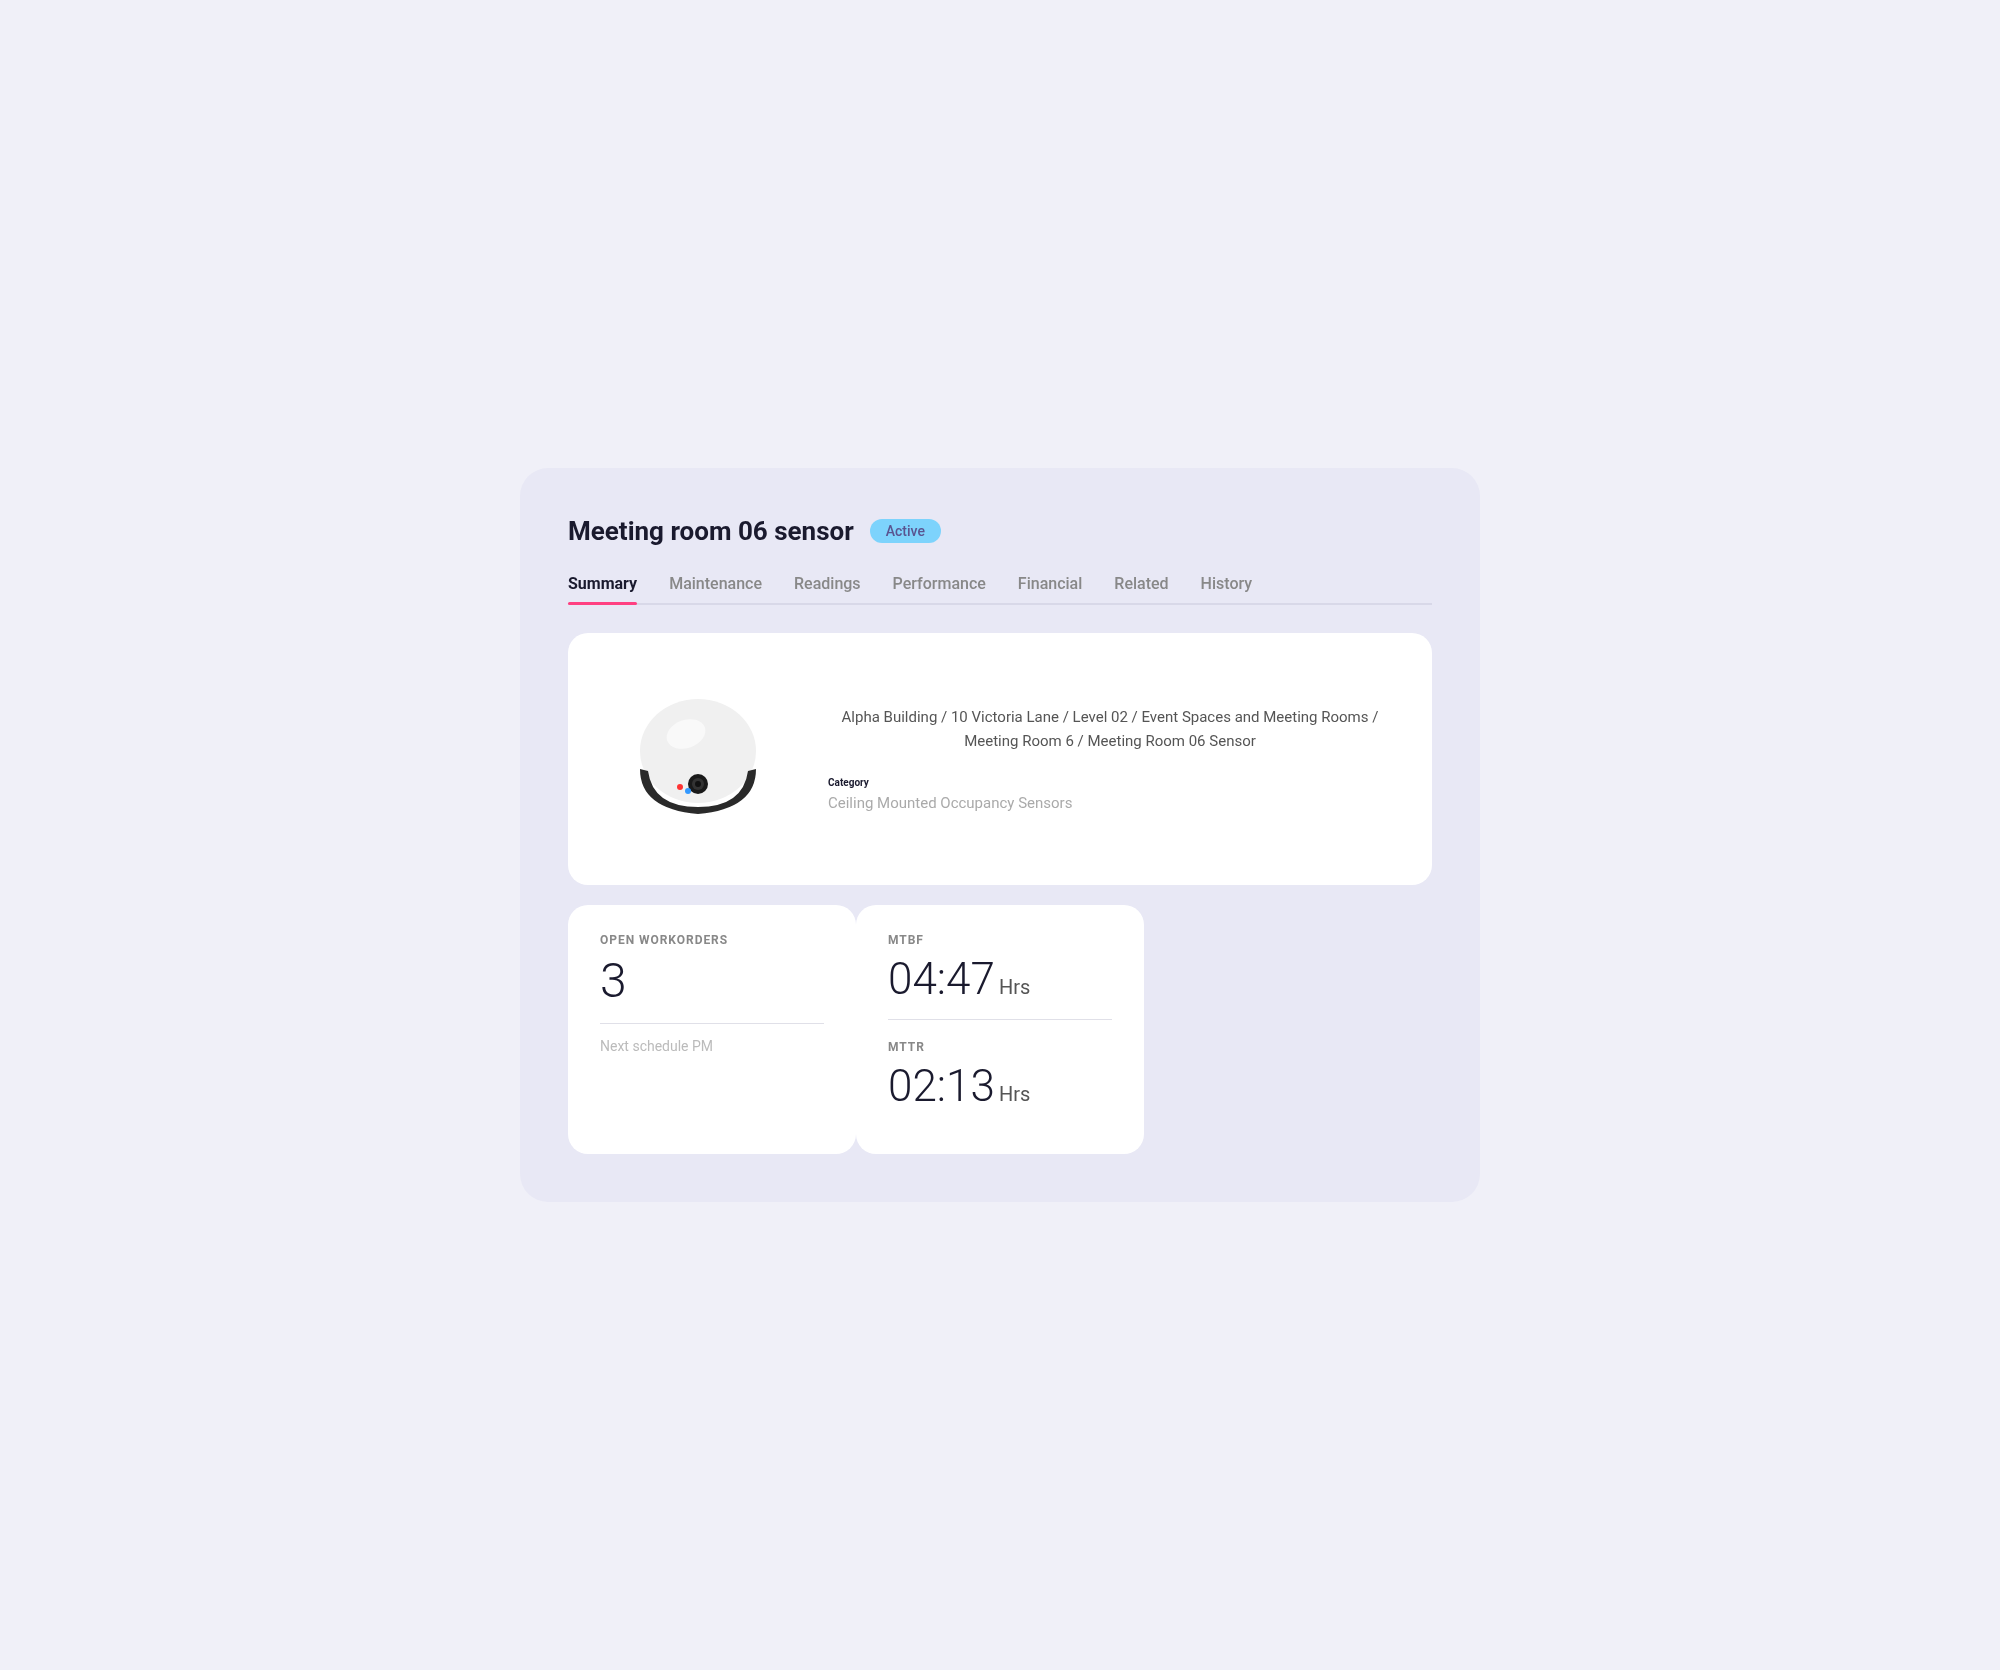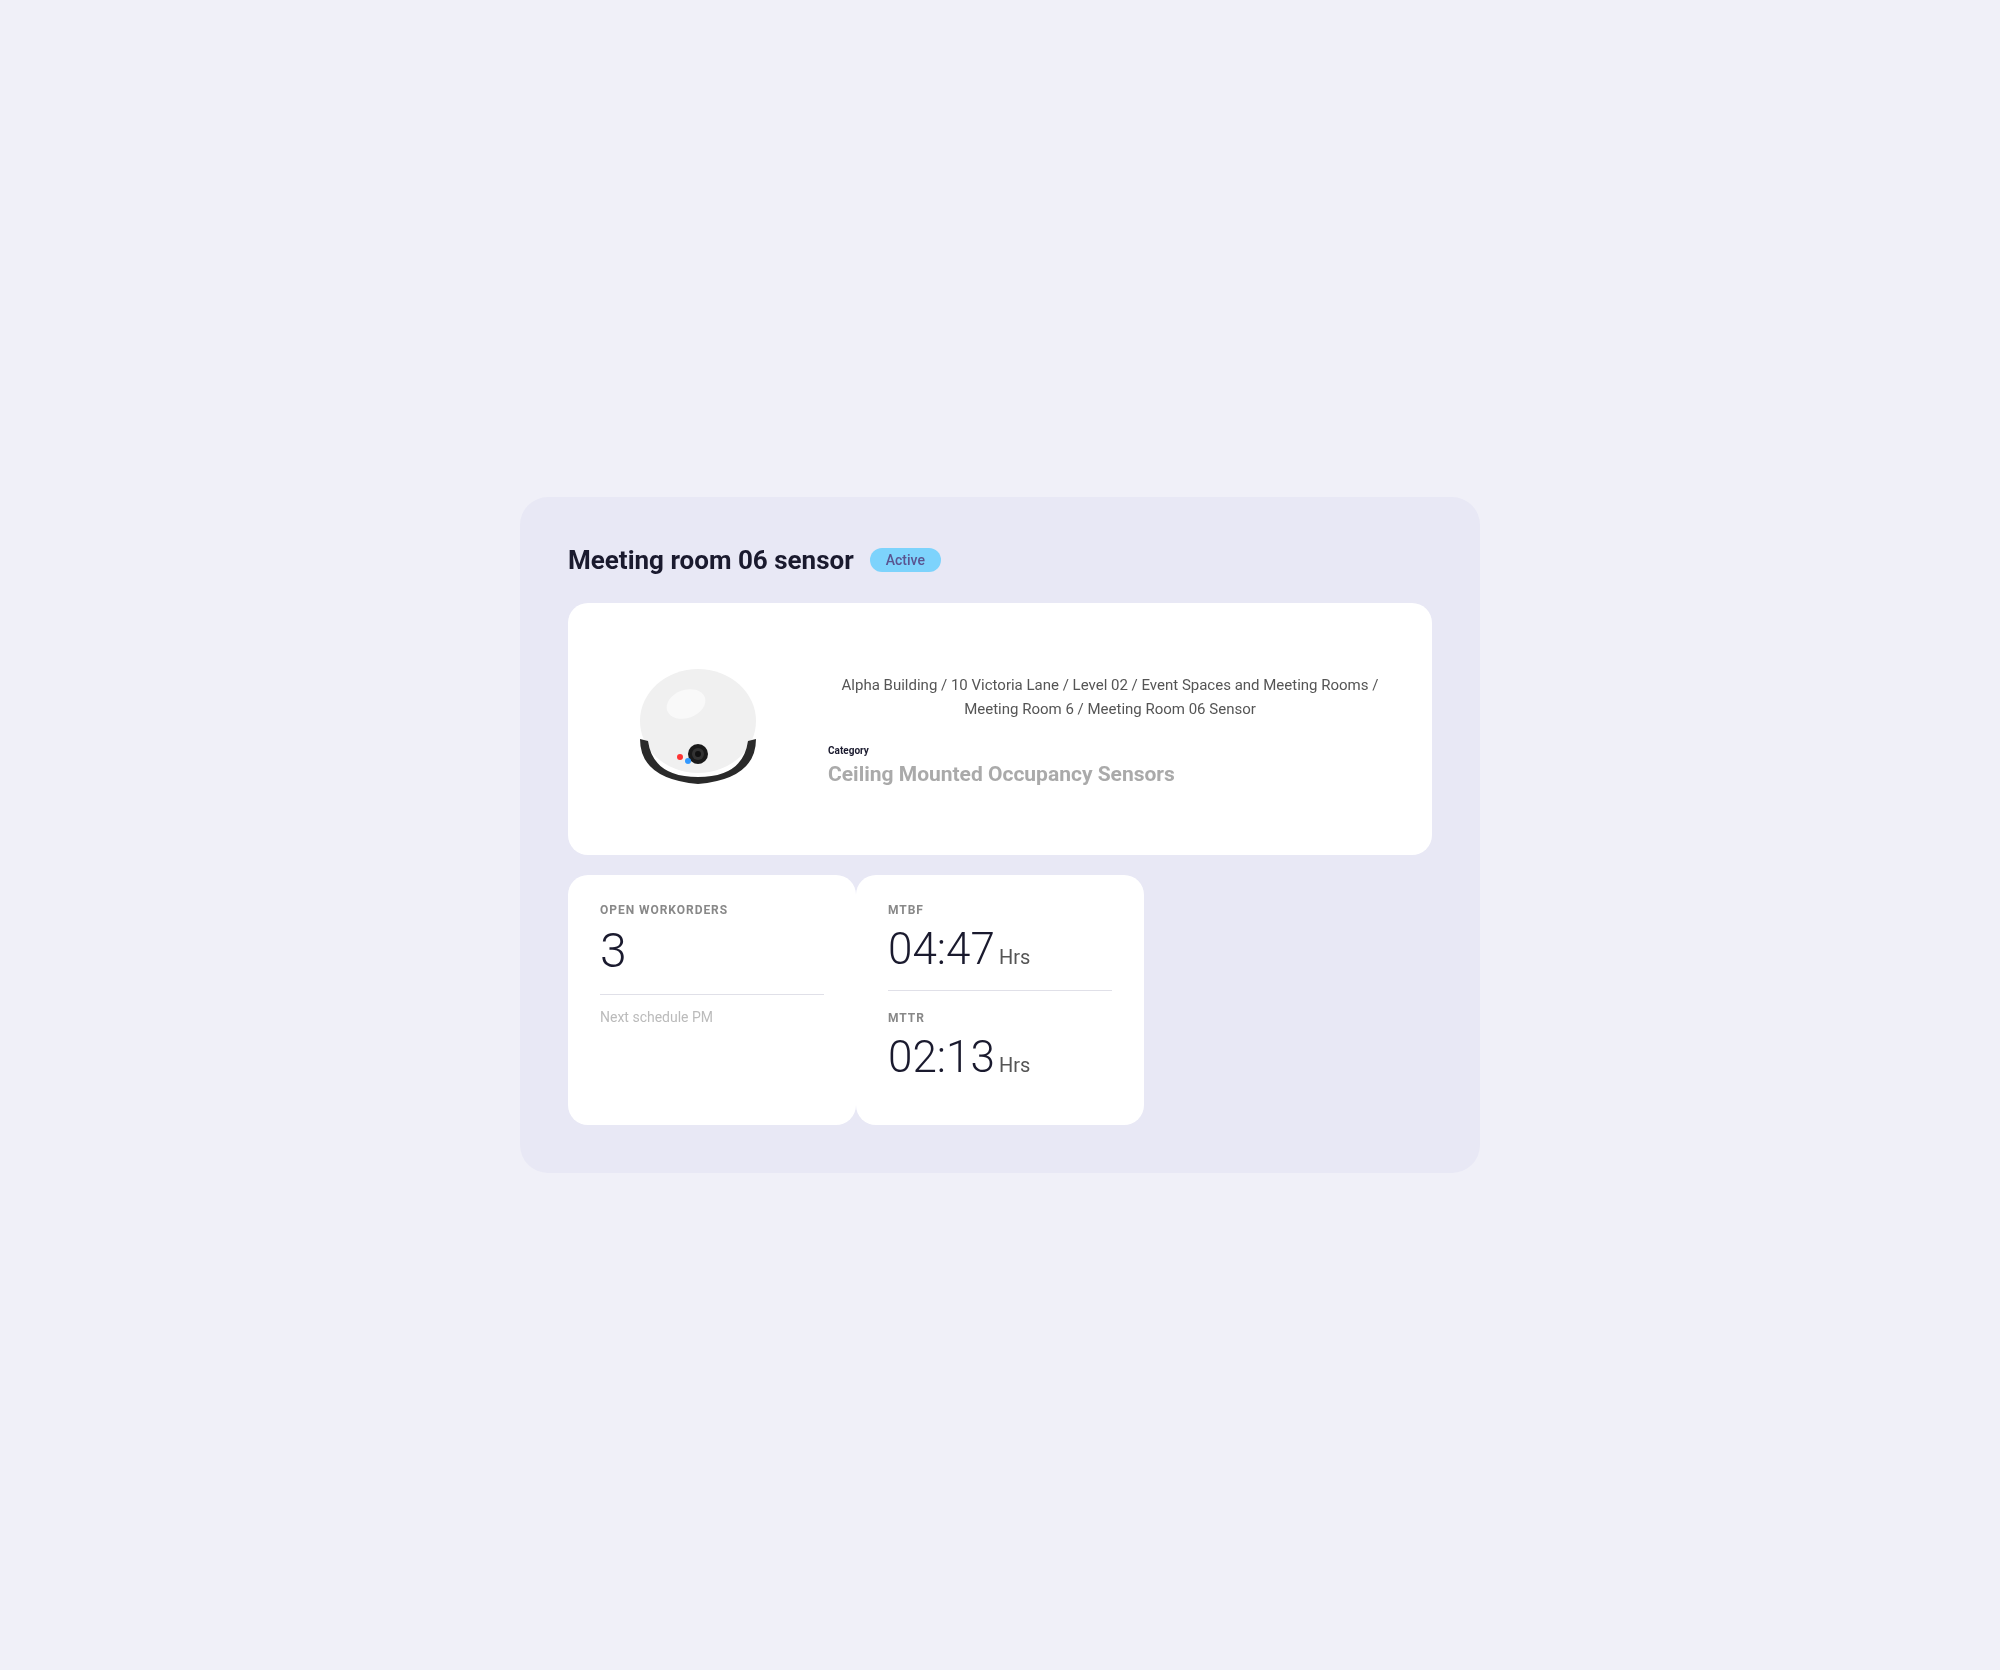--- a/index.html
+++ b/index.html
@@ -129,23 +129,22 @@
     }
 
     .category-label {
       font-size: 10px;
       font-weight: 700;
       color: #1a1a2e;
       margin-bottom: 6px;
     }
 
     .category-value {
-      font-size: 21px;
+      font-size: 15px;
       color: #aaa;
-      font-weight: bold;
     }
 
     .stats-row {
       display: grid;
       grid-template-columns: 1fr 1fr 1fr;
     }
 
     .stat-card {
       background: #ffffff;
       border-radius: 20px;
@@ -207,20 +206,29 @@
 <body>
 
 <div class="outer-card">
 
 
   <div class="title-row">
     <h1 class="page-title">Meeting room 06 sensor</h1>
     <span class="status-badge">Active</span>
   </div>
 
+  <nav class="tabs">
+    <div class="tab active">Summary</div>
+    <div class="tab">Maintenance</div>
+    <div class="tab">Readings</div>
+    <div class="tab">Performance</div>
+    <div class="tab">Financial</div>
+    <div class="tab">Related</div>
+    <div class="tab">History</div>
+  </nav>
 
   <div class="inner-card">
     <div class="device-info">
       <div class="device-image-wrapper">
 
         <svg class="device-svg" viewBox="0 0 160 160" xmlns="http://www.w3.org/2000/svg">
 
           <ellipse cx="80" cy="72" rx="58" ry="52" fill="#f0f0f0"></ellipse>
 
           <path d="M22 90 Q22 130 80 135 Q138 130 138 90 L130 92 Q125 128 80 128 Q35 128 30 92 Z" fill="#2a2a2a"></path>

